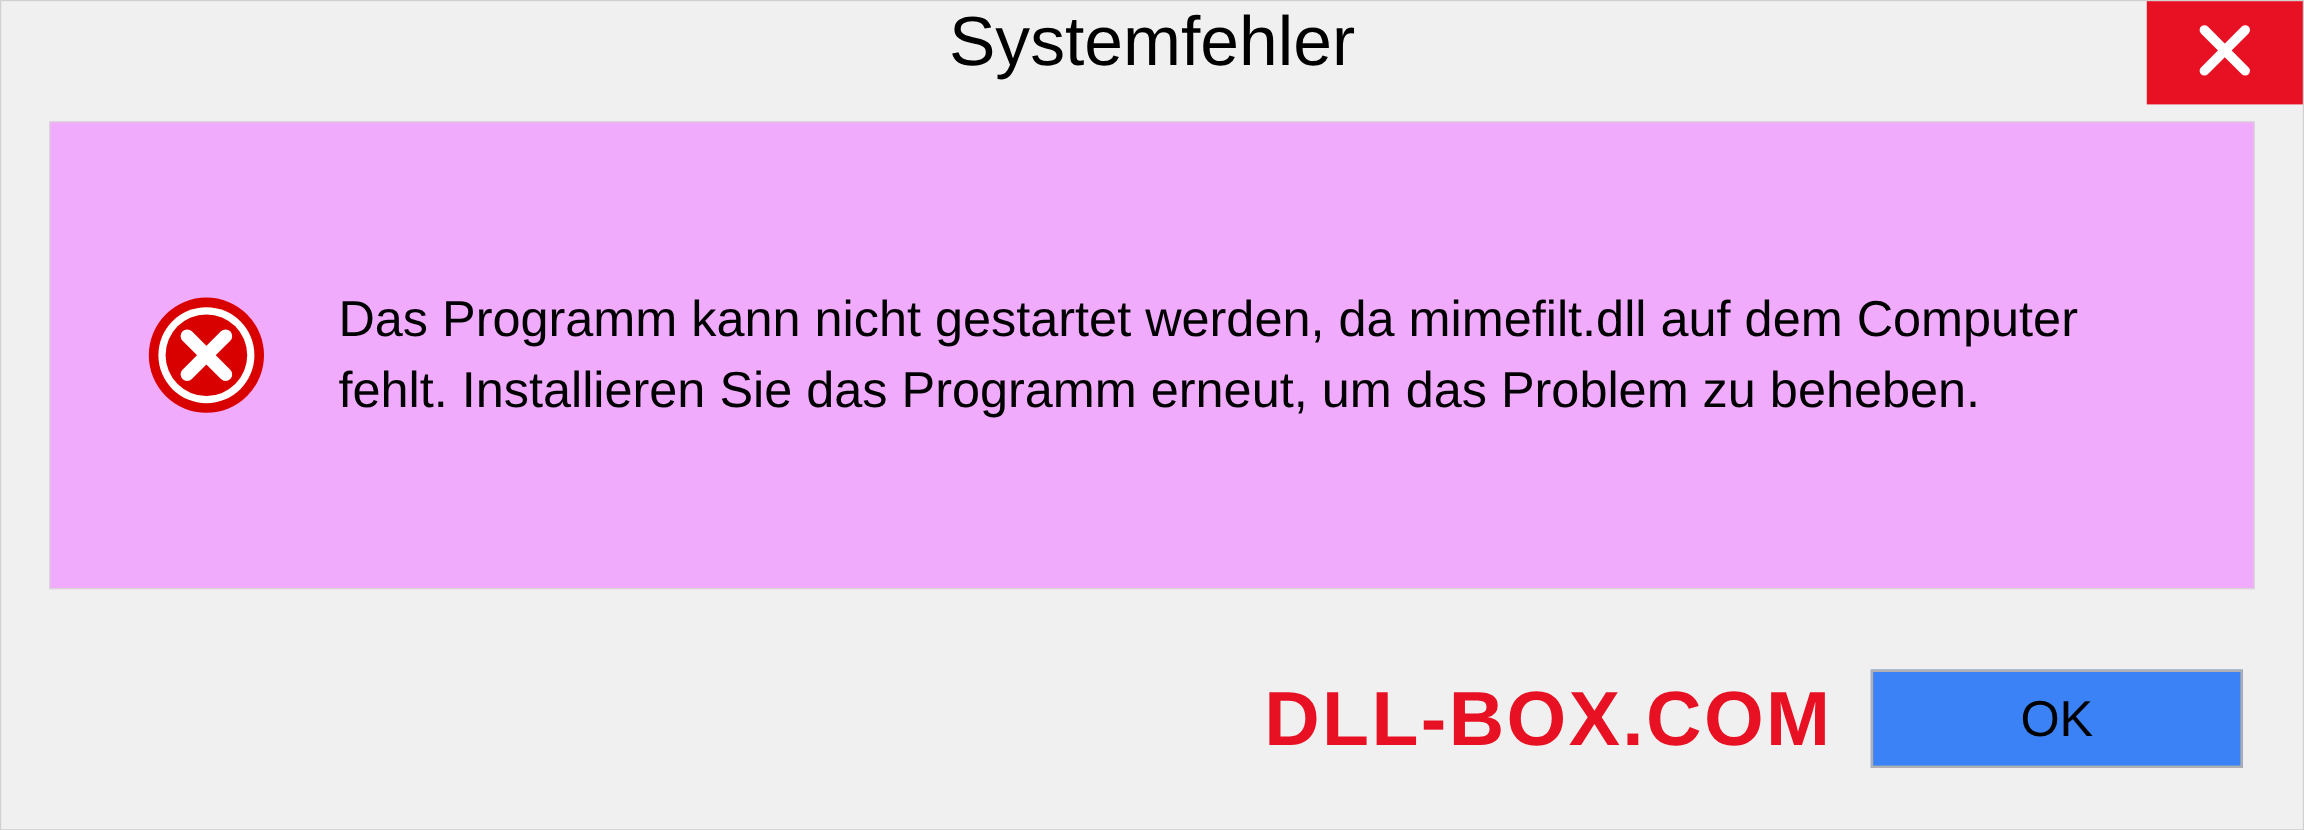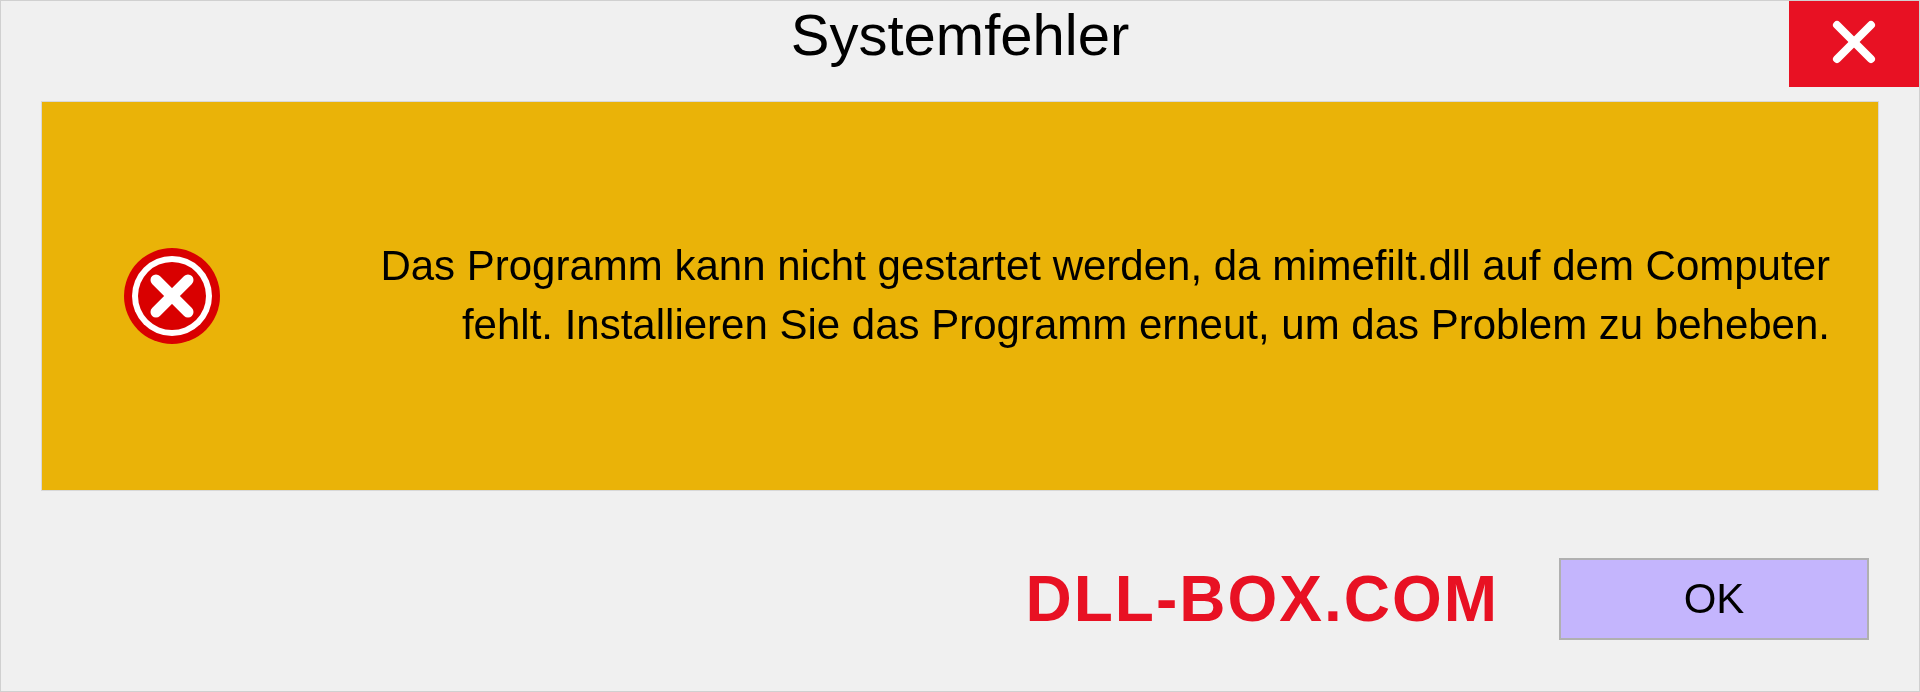--- a/index.html
+++ b/index.html
@@ -45,28 +45,27 @@
       align-items: center;
       justify-content: center;
       cursor: pointer;
     }
     .close-btn svg {
       width: 50px;
       height: 50px;
     }
     .content-area {
       margin: 0 40px;
-      background: #eab308;
+      background: #f0abfc;
       border: 1px solid #d8d8d8;
       height: 390px;
       display: flex;
       align-items: center;
       padding: 0 48px 0 80px;
       gap: 60px;
-      text-align: right;
     }
     .error-icon {
       flex-shrink: 0;
       width: 100px;
       height: 100px;
     }
     .error-icon svg {
       width: 100px;
       height: 100px;
     }
@@ -79,33 +78,33 @@
     .footer {
       position: absolute;
       bottom: 0;
       left: 0;
       right: 0;
       height: 170px;
       display: flex;
       align-items: center;
       justify-content: flex-end;
       padding: 0 50px 14px 50px;
-      gap: 60px;
+      gap: 32px;
     }
     .watermark {
       font-size: 64px;
       font-weight: 800;
       color: #e81123;
       letter-spacing: 2px;
       font-family: Arial, sans-serif;
     }
     .ok-btn {
       width: 310px;
       height: 82px;
-      background: #c4b5fd;
+      background: #3b82f6;
       border: 2px solid #b0b0b0;
       font-size: 42px;
       font-family: inherit;
       color: #000;
       cursor: pointer;
       display: flex;
       align-items: center;
       justify-content: center;
     }
   </style>

